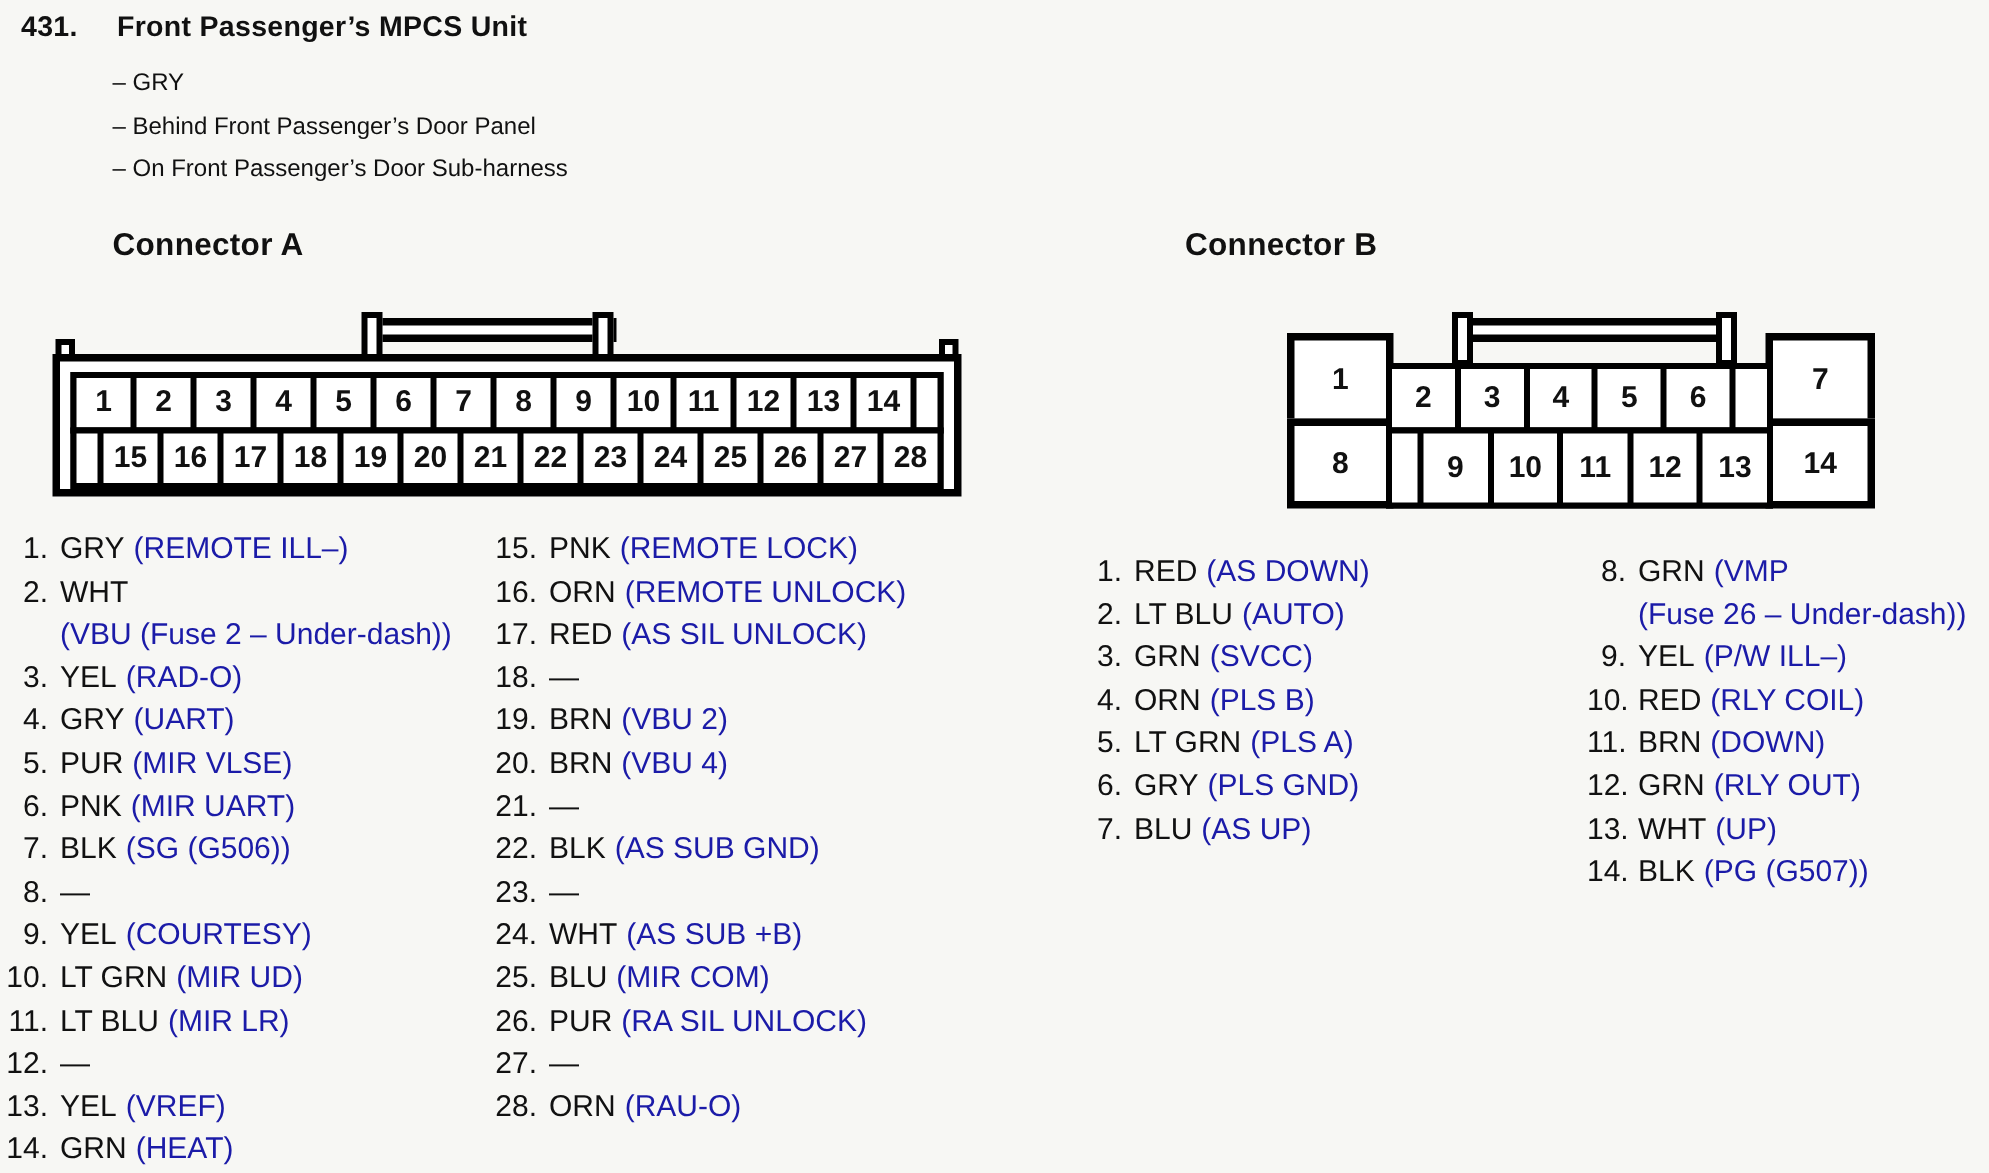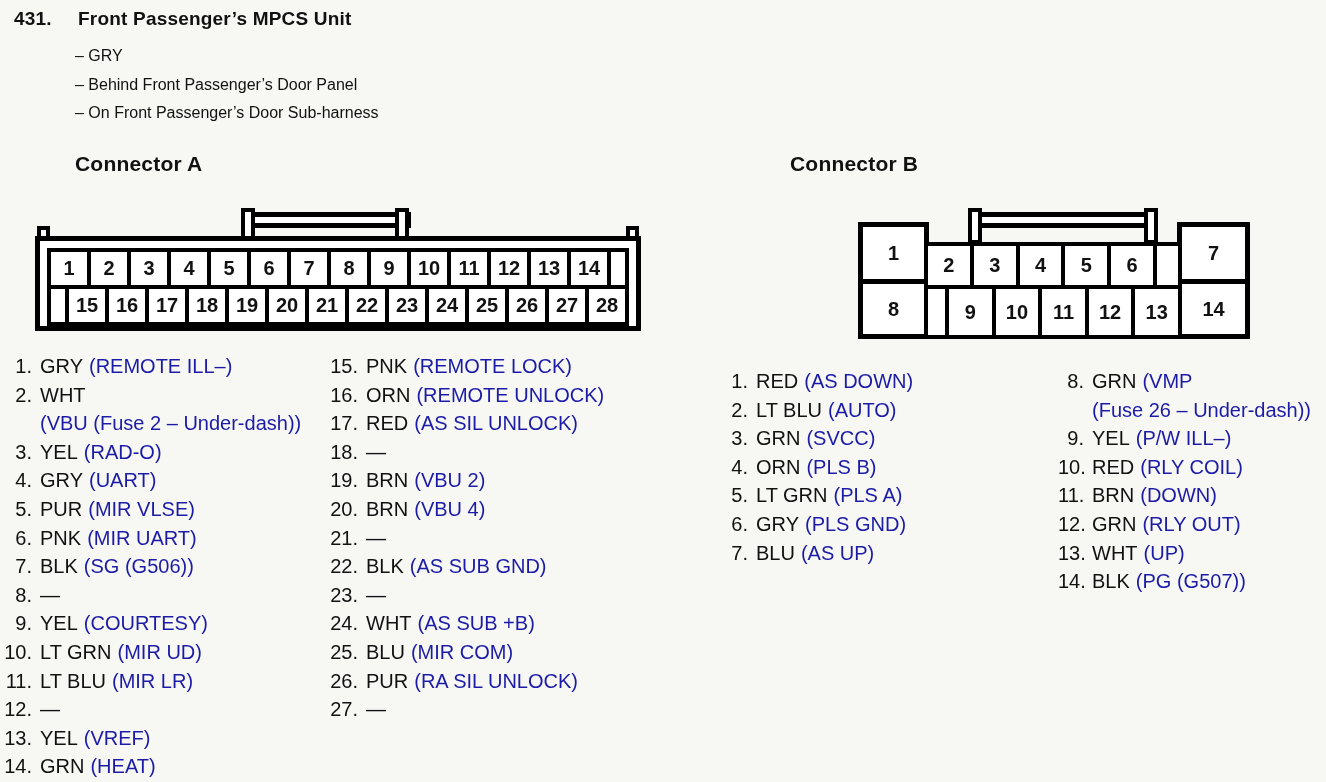--- a/index.html
+++ b/index.html
@@ -287,20 +287,24 @@
     <div class="pinitem">
       <span class="num">26.</span>
       <span class="pbody"><span class="wire">PUR</span><span class="sig">(RA SIL UNLOCK)</span></span>
     </div>
 
     <div class="pinitem">
       <span class="num">27.</span>
       <span class="pbody"><span class="wire">—</span></span>
     </div>
 
+    <div class="pinitem">
+      <span class="num">28.</span>
+      <span class="pbody"><span class="wire">ORN</span><span class="sig">(RAU-O)</span></span>
+    </div>
   </div>
 
 <div id="list-b1" class="pinlist">
 
     <div class="pinitem">
       <span class="num">1.</span>
       <span class="pbody"><span class="wire">RED</span><span class="sig">(AS DOWN)</span></span>
     </div>
 
     <div class="pinitem">

